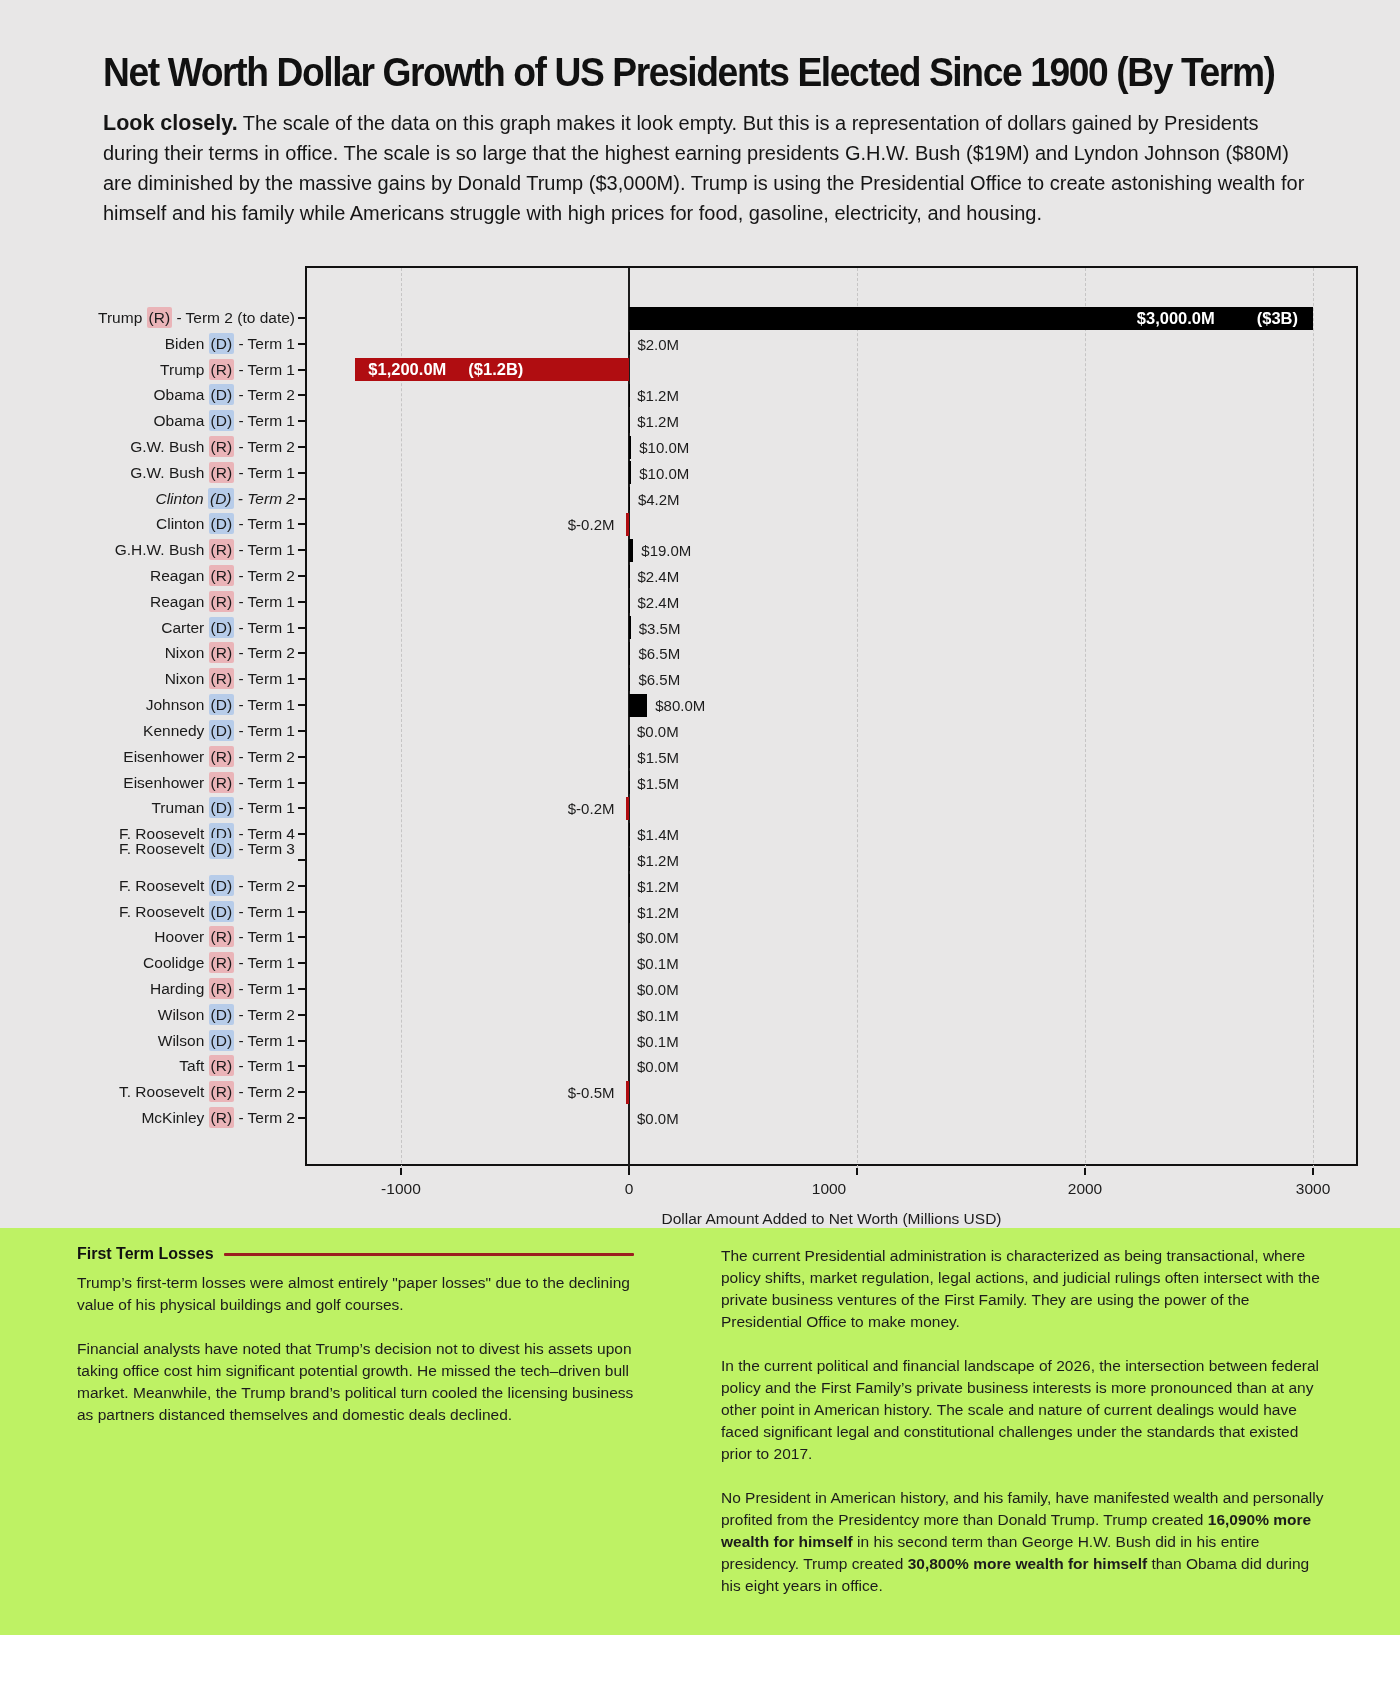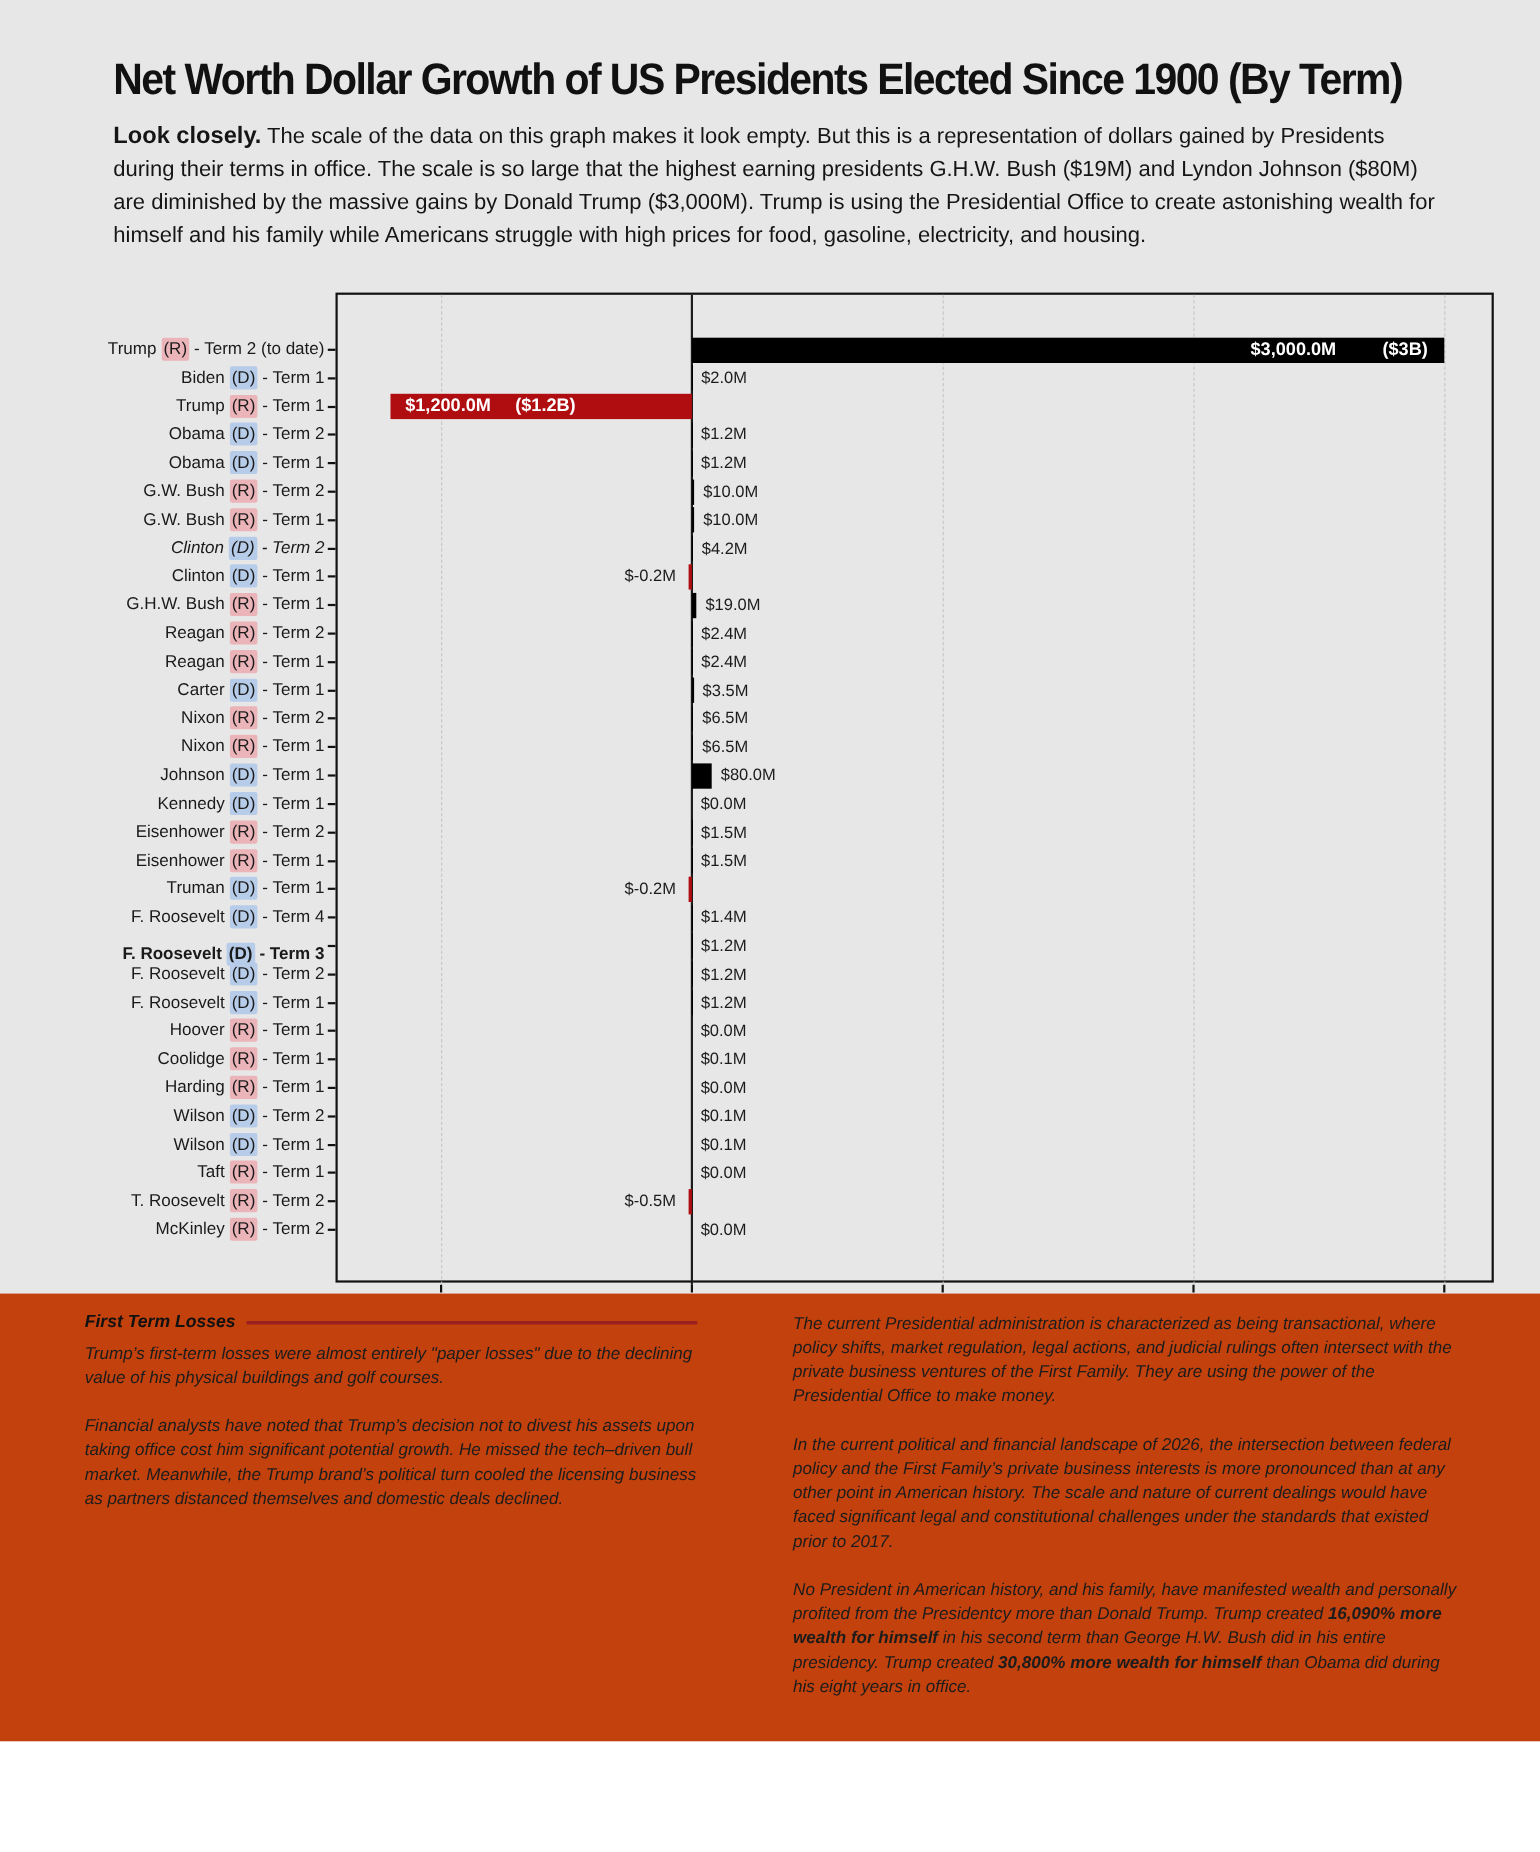--- a/index.html
+++ b/index.html
@@ -74,22 +74,22 @@
     position: absolute; top: 912px; transform: translateX(-50%);
     font-size: 15.5px; color: #1c1c1c;
   }
   .x-axis-title {
     position: absolute; left: 50%; top: 942px; transform: translateX(-50%);
     font-size: 15.5px; color: #1c1c1c; white-space: nowrap;
   }
 
   
   .white-section {
-    position: absolute; left: 0; top: 1176px;
-    width: 1400px; height: 407px; background: #c2410c; font-style: italic;
+    position: absolute; left: 0; top: 1228px;
+    width: 1400px; height: 407px; background: #bef264;
   }
   .column { position: absolute; top: 17px; }
   .col-left  { left: 77px;  width: 557px; }
   .col-right { left: 721px; width: 609px; }
   .col-heading {
     display: flex; align-items: center; gap: 10px;
     font-size: 16px; font-weight: 800; color: #111;
     margin-bottom: 9px; white-space: nowrap;
   }
   .heading-rule { flex: 1; height: 3px; border-radius: 1px; }
@@ -219,21 +219,21 @@
         <div class="bar" style="top: 503.016px; left: 321.965px; width: 0.342031px; background: rgb(0, 0, 0);"></div>
         <div class="val-label" style="top: 514.516px; left: 330.307px;">$1.5M</div>
         <div class="y-label" style="top: 540.323px;"><span>Truman </span><span class="hl" style="background: rgb(183, 204, 233);">(D)</span><span> - Term 1</span></div>
         <div class="y-tick" style="top: 540.323px;"></div>
         <div class="bar" style="top: 528.823px; left: 319.465px; width: 2.5px; background: rgb(176, 13, 17);"></div>
         <div class="val-label" style="top: 540.323px; right: 741.535px;">$-0.2M</div>
         <div class="y-label" style="top: 566.129px;"><span>F. Roosevelt </span><span class="hl" style="background: rgb(183, 204, 233);">(D)</span><span> - Term 4</span></div>
         <div class="y-tick" style="top: 566.129px;"></div>
         <div class="bar" style="top: 554.629px; left: 321.965px; width: 0.319229px; background: rgb(0, 0, 0);"></div>
         <div class="val-label" style="top: 566.129px; left: 330.285px;">$1.4M</div>
-        <div class="y-label" style="top: 600px; font-weight: bold;"><span>F. Roosevelt </span><span class="hl" style="background: rgb(183, 204, 233);">(D)</span><span> - Term 3</span></div>
+        <div class="y-label" style="top: 581px;"><span>F. Roosevelt </span><span class="hl" style="background: rgb(183, 204, 233);">(D)</span><span> - Term 3</span></div>
         <div class="y-tick" style="top: 591.935px;"></div>
         <div class="bar" style="top: 580.435px; left: 321.965px; width: 0.273625px; background: rgb(0, 0, 0);"></div>
         <div class="val-label" style="top: 591.935px; left: 330.239px;">$1.2M</div>
         <div class="y-label" style="top: 617.742px;"><span>F. Roosevelt </span><span class="hl" style="background: rgb(183, 204, 233);">(D)</span><span> - Term 2</span></div>
         <div class="y-tick" style="top: 617.742px;"></div>
         <div class="bar" style="top: 606.242px; left: 321.965px; width: 0.273625px; background: rgb(0, 0, 0);"></div>
         <div class="val-label" style="top: 617.742px; left: 330.239px;">$1.2M</div>
         <div class="y-label" style="top: 643.548px;"><span>F. Roosevelt </span><span class="hl" style="background: rgb(183, 204, 233);">(D)</span><span> - Term 1</span></div>
         <div class="y-tick" style="top: 643.548px;"></div>
         <div class="bar" style="top: 632.048px; left: 321.965px; width: 0.273625px; background: rgb(0, 0, 0);"></div>

